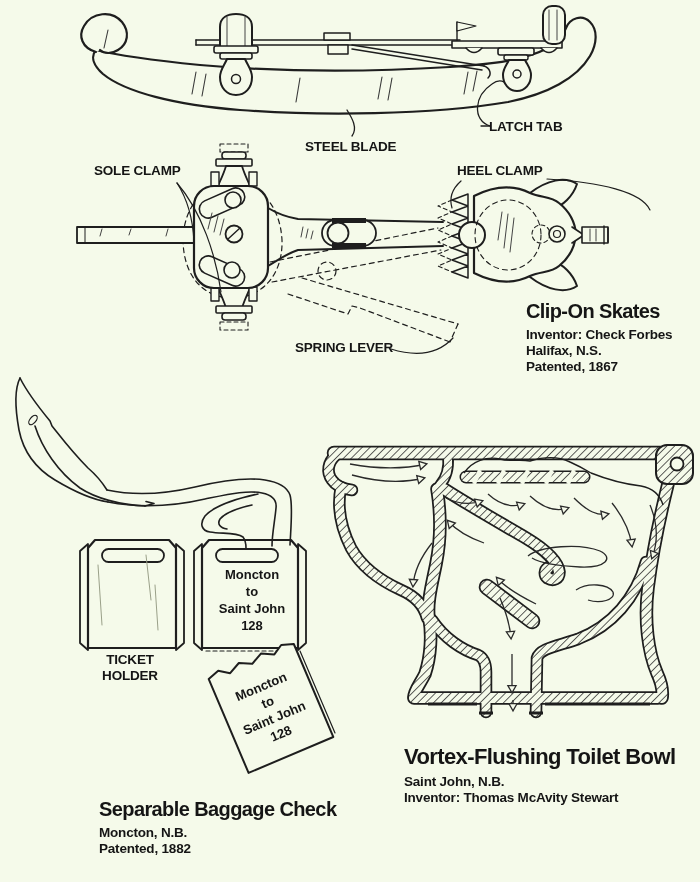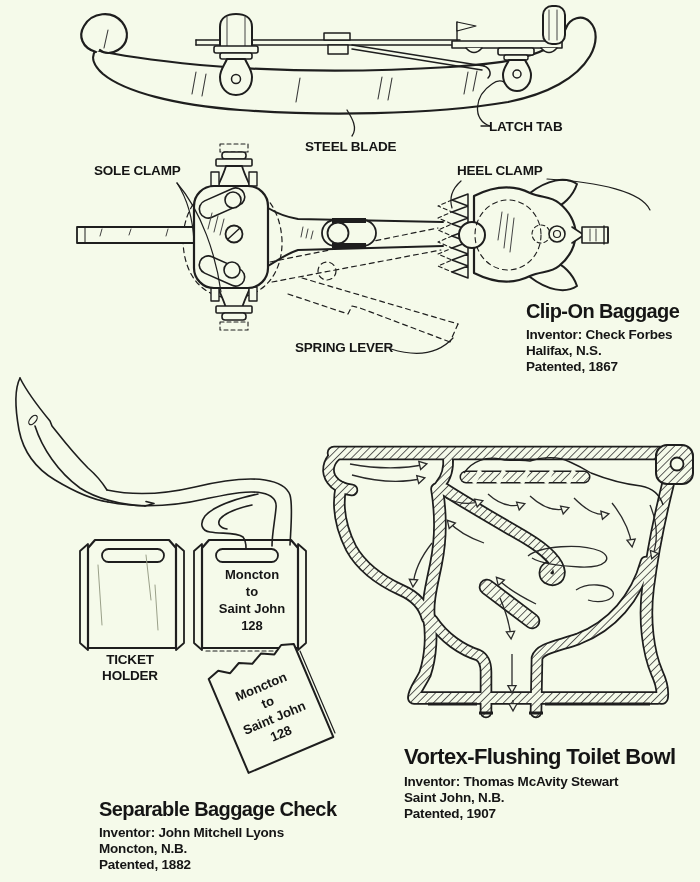--- a/index.html
+++ b/index.html
@@ -324,21 +324,21 @@
 
 <div class="txt lbl" style="left:489px;top:119px">LATCH TAB</div>
 
 <div class="txt lbl" style="left:94px;top:163px">SOLE CLAMP</div>
 
 <div class="txt lbl" style="left:457px;top:163px">HEEL CLAMP</div>
 
 <div class="txt lbl" style="left:295px;top:340px">SPRING LEVER</div>
 
 <div class="txt cap" style="left:526px;top:300px">
-  <div class="cap-title t20">Clip-On Baggage</div>
+  <div class="cap-title t20">Clip-On Skates</div>
   <div class="cap-line">Inventor: Check Forbes</div>
   <div class="cap-line">Halifax, N.S.</div>
   <div class="cap-line">Patented, 1867</div>
 </div>
 
 <div class="txt lbl center" style="left:88px;top:652px;width:84px">
   <div>TICKET</div>
   <div>HOLDER</div>
 </div>
 
@@ -351,25 +351,23 @@
 
 <div class="txt ticket-text" style="left:223px;top:676px;width:96px;transform:rotate(-23deg)">
   <div>Moncton</div>
   <div>to</div>
   <div>Saint John</div>
   <div>128</div>
 </div>
 
 <div class="txt cap" style="left:99px;top:798px">
   <div class="cap-title t21">Separable Baggage Check</div>
-  <div class="cap-line">Inventor: John Mitchell Lyons</div>
   <div class="cap-line">Moncton, N.B.</div>
   <div class="cap-line">Patented, 1882</div>
 </div>
 
 <div class="txt cap" style="left:404px;top:744px">
   <div class="cap-title t19">Vortex-Flushing Toilet Bowl</div>
+  <div class="cap-line">Saint John, N.B.</div>
   <div class="cap-line">Inventor: Thomas McAvity Stewart</div>
-  <div class="cap-line">Saint John, N.B.</div>
-  <div class="cap-line">Patented, 1907</div>
 </div>
 
 </div>
 
 </body></html>

